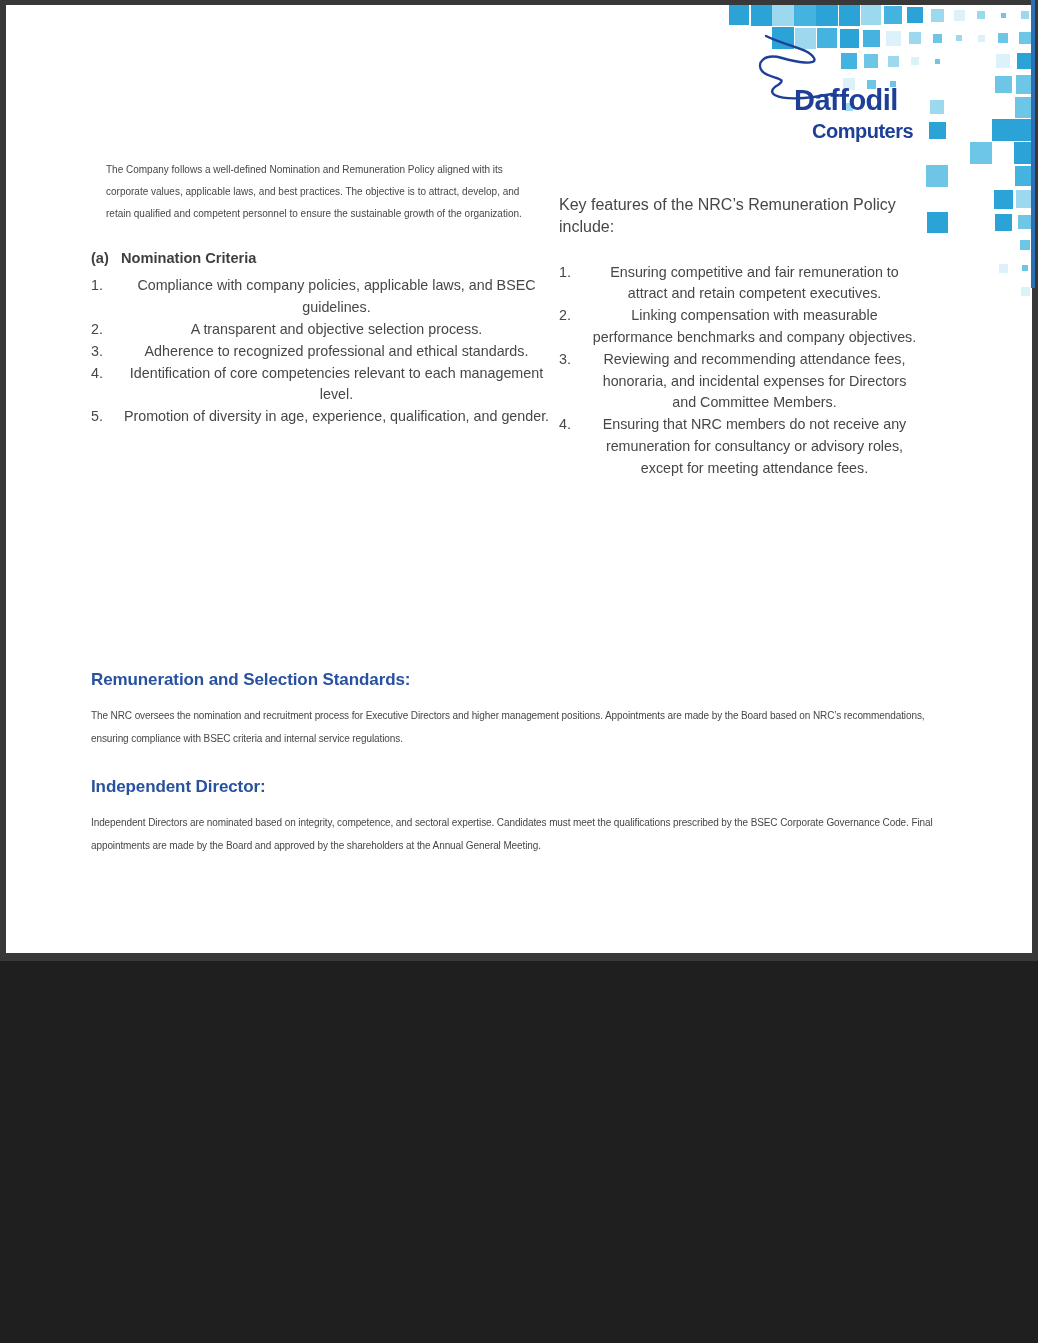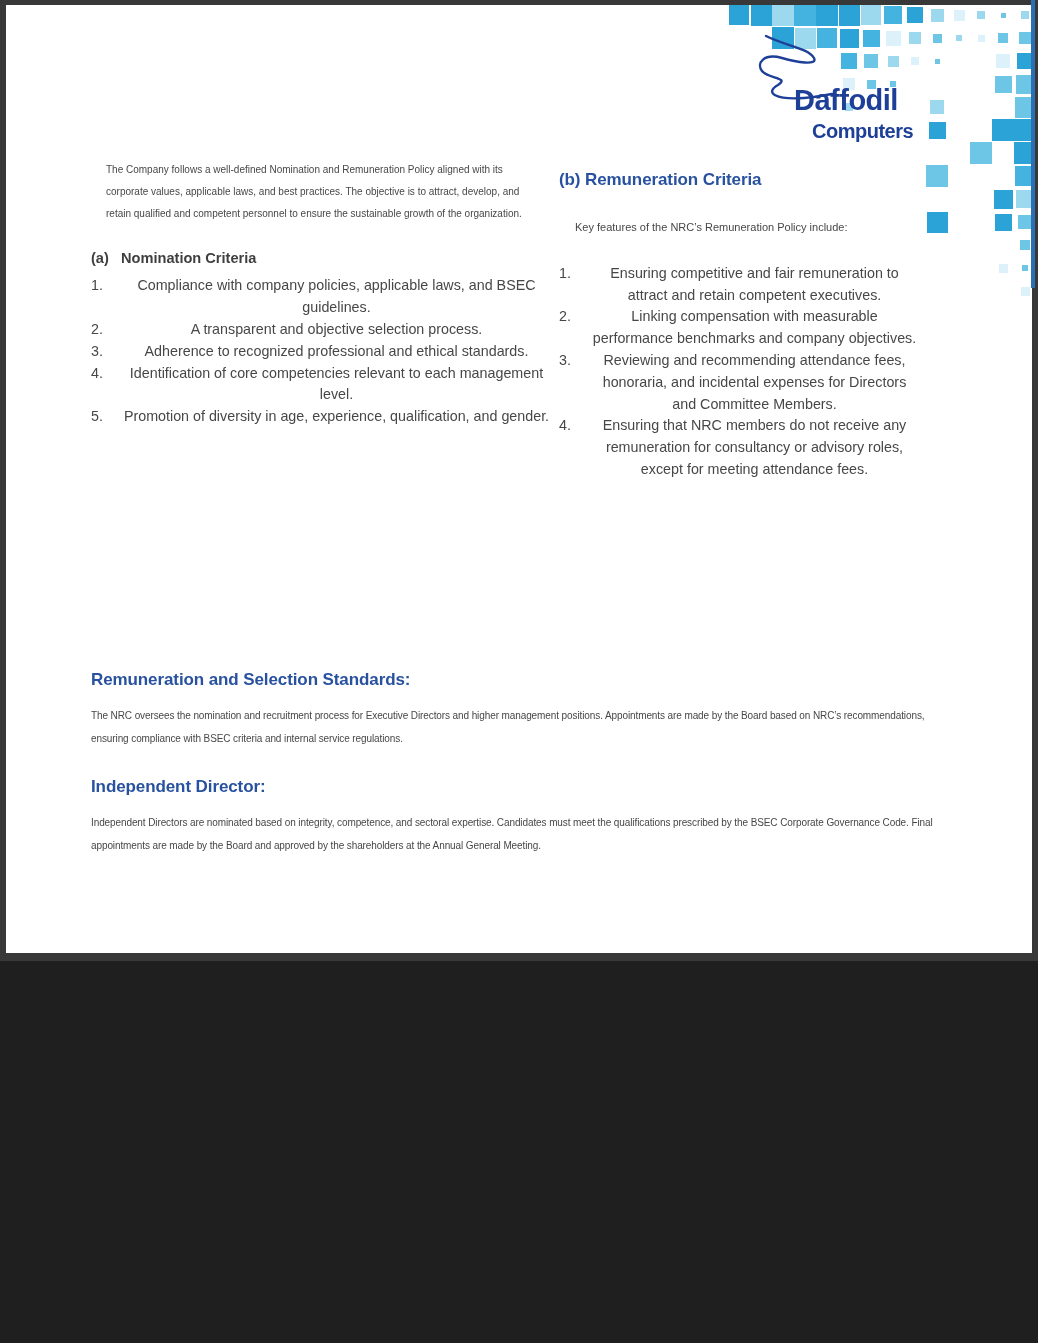--- a/index.html
+++ b/index.html
@@ -58,21 +58,21 @@
     margin:26px 0 0;font-size:14.6px;font-weight:bold;color:#3f3f3f;
   }
   .list-title .lbl{display:inline-block;width:30px;}
   .num-list{margin:9px 0 0;padding:0;list-style:none;}
   .num-list li{
     display:flex;font-size:14.3px;line-height:21.8px;color:var(--body);
   }
   .num-list .num{width:31px;flex:none;}
   .num-list .txt{flex:1;text-align:center;}
   .col-right .intro{
-    margin:26px 16px 0;font-size:11px;line-height:21.8px;color:var(--body);
+    margin:26px 0 0;font-size:16px;line-height:21.8px;color:var(--body);
   }
   .col-right .num-list{margin-top:24px;}
 
   
   .wide{position:absolute;left:91px;top:668px;width:858px;z-index:12;}
   .wide p{
     margin:14px 0 0;font-size:10px;line-height:22.6px;color:var(--body);
     letter-spacing:-0.1px;
   }
   .wide .section + .section{margin-top:25px;}
@@ -246,21 +246,20 @@
           </li>
 
           <li>
             <span class="num">5.</span>
             <span class="txt">Promotion of diversity in age, experience, qualification, and gender.</span>
           </li>
         </ol>
     </div>
 
     <div class="col-right">
-      <h2>(b) Remuneration Criteria</h2>
       <p class="intro">Key features of the NRC’s Remuneration Policy include:</p>
       <ol class="num-list">
 
           <li>
             <span class="num">1.</span>
             <span class="txt">Ensuring competitive and fair remuneration to attract and retain competent executives.</span>
           </li>
 
           <li>
             <span class="num">2.</span>

